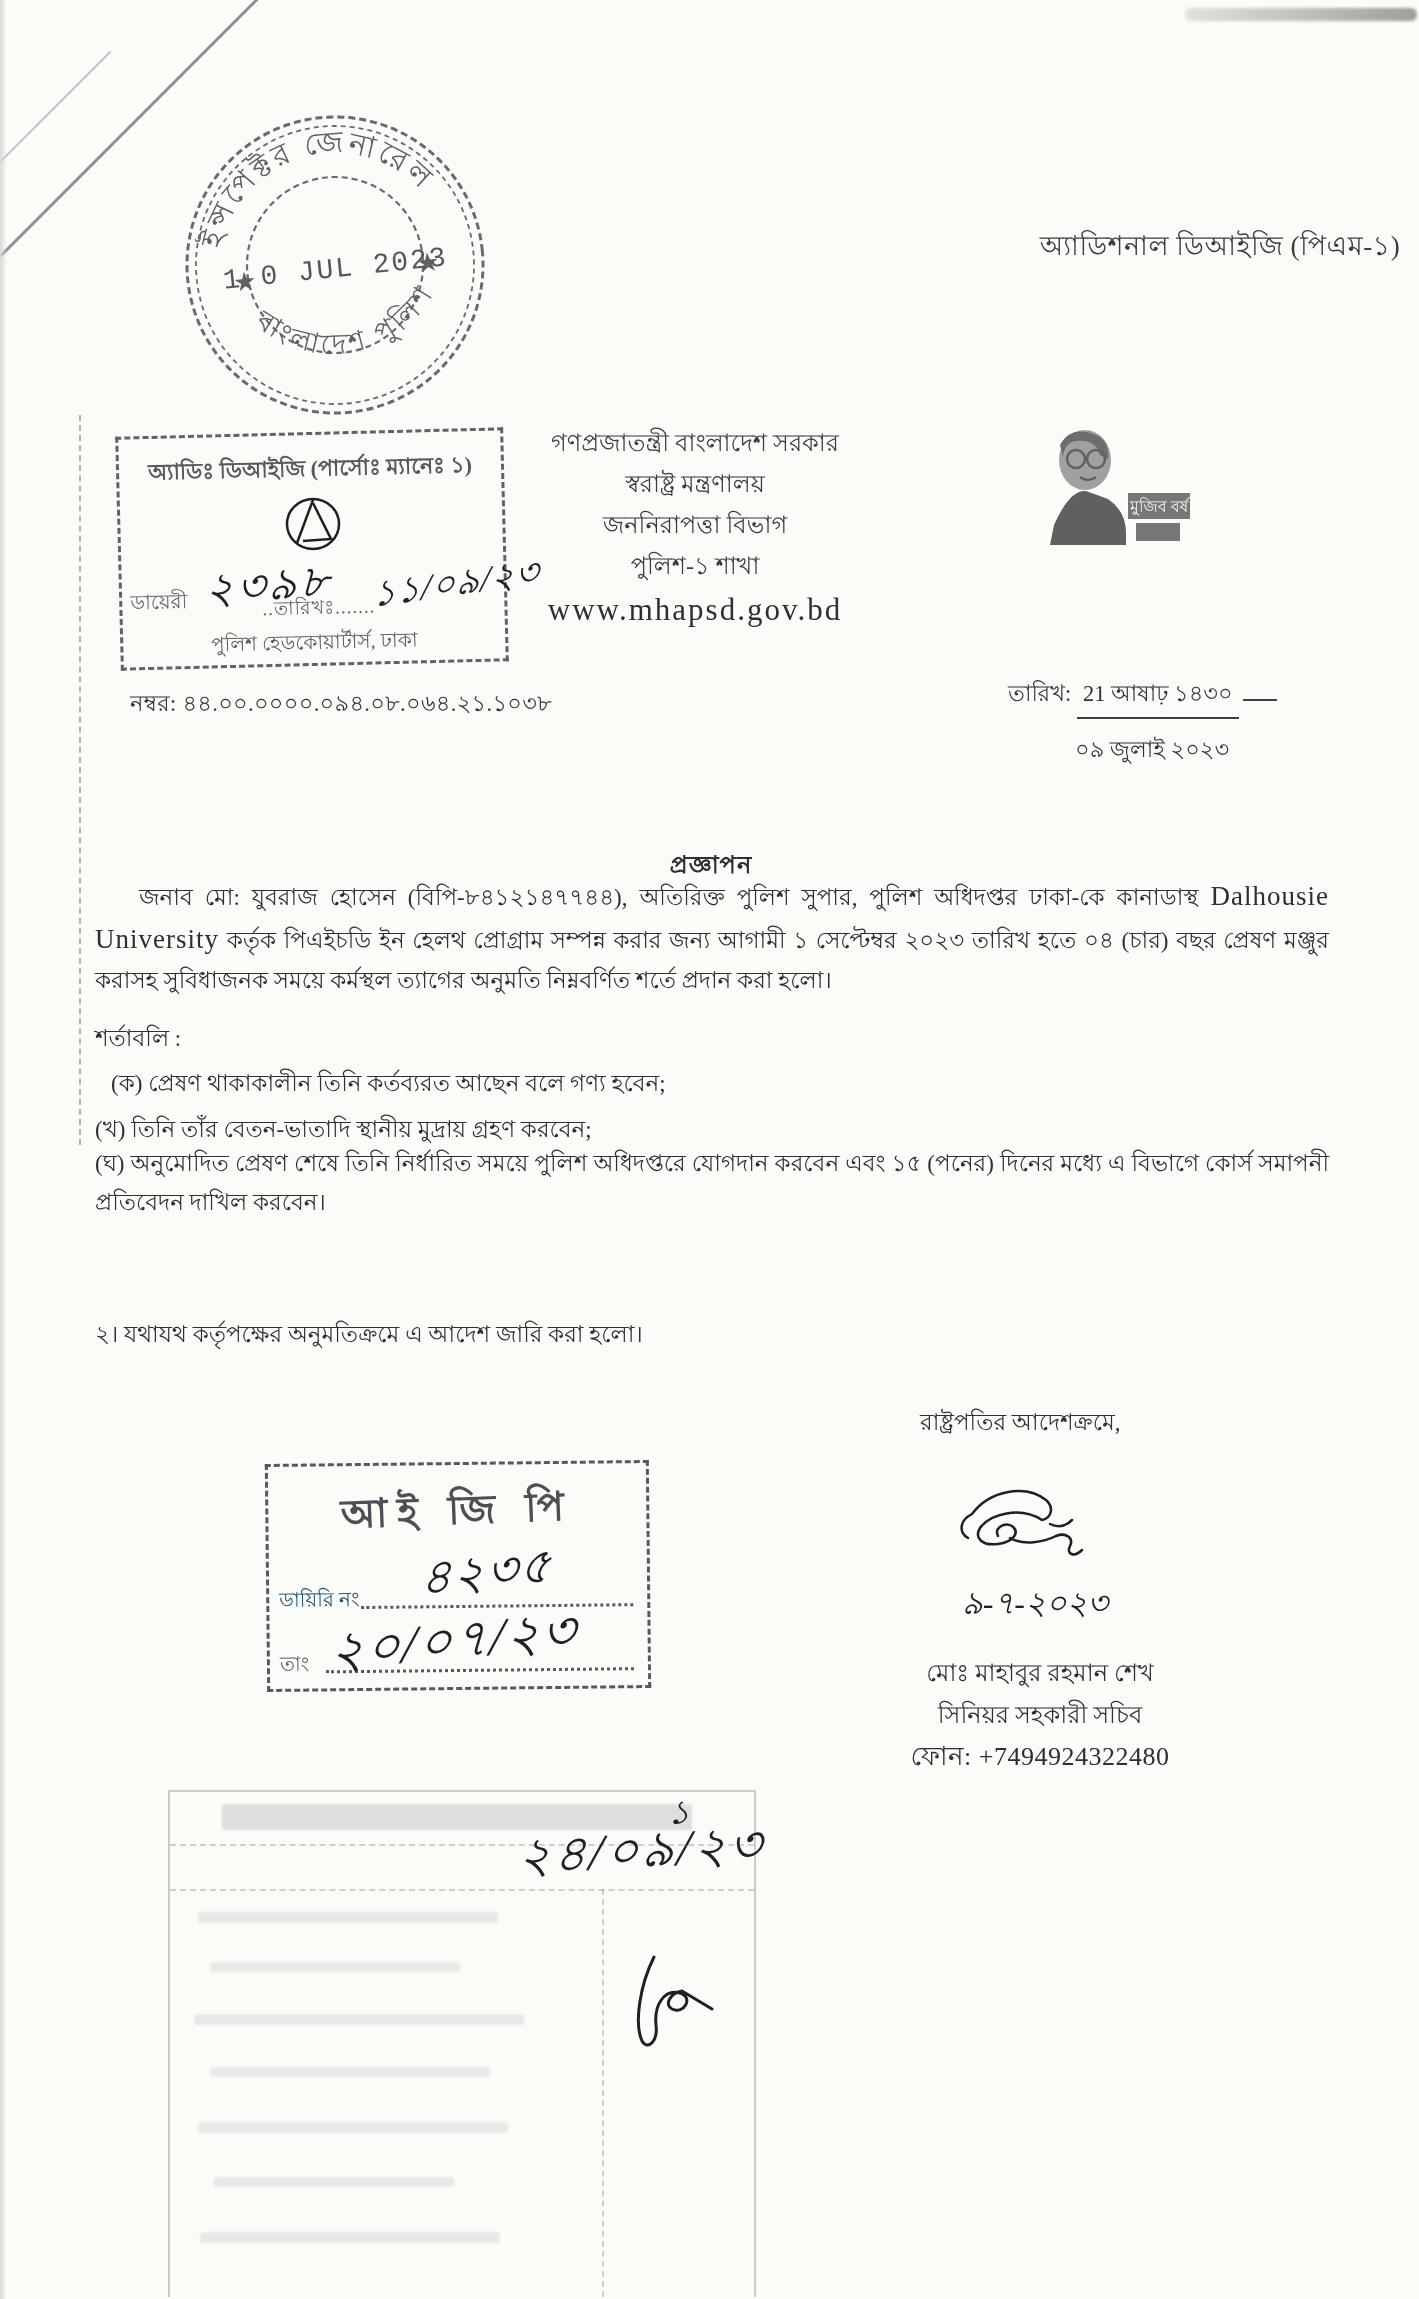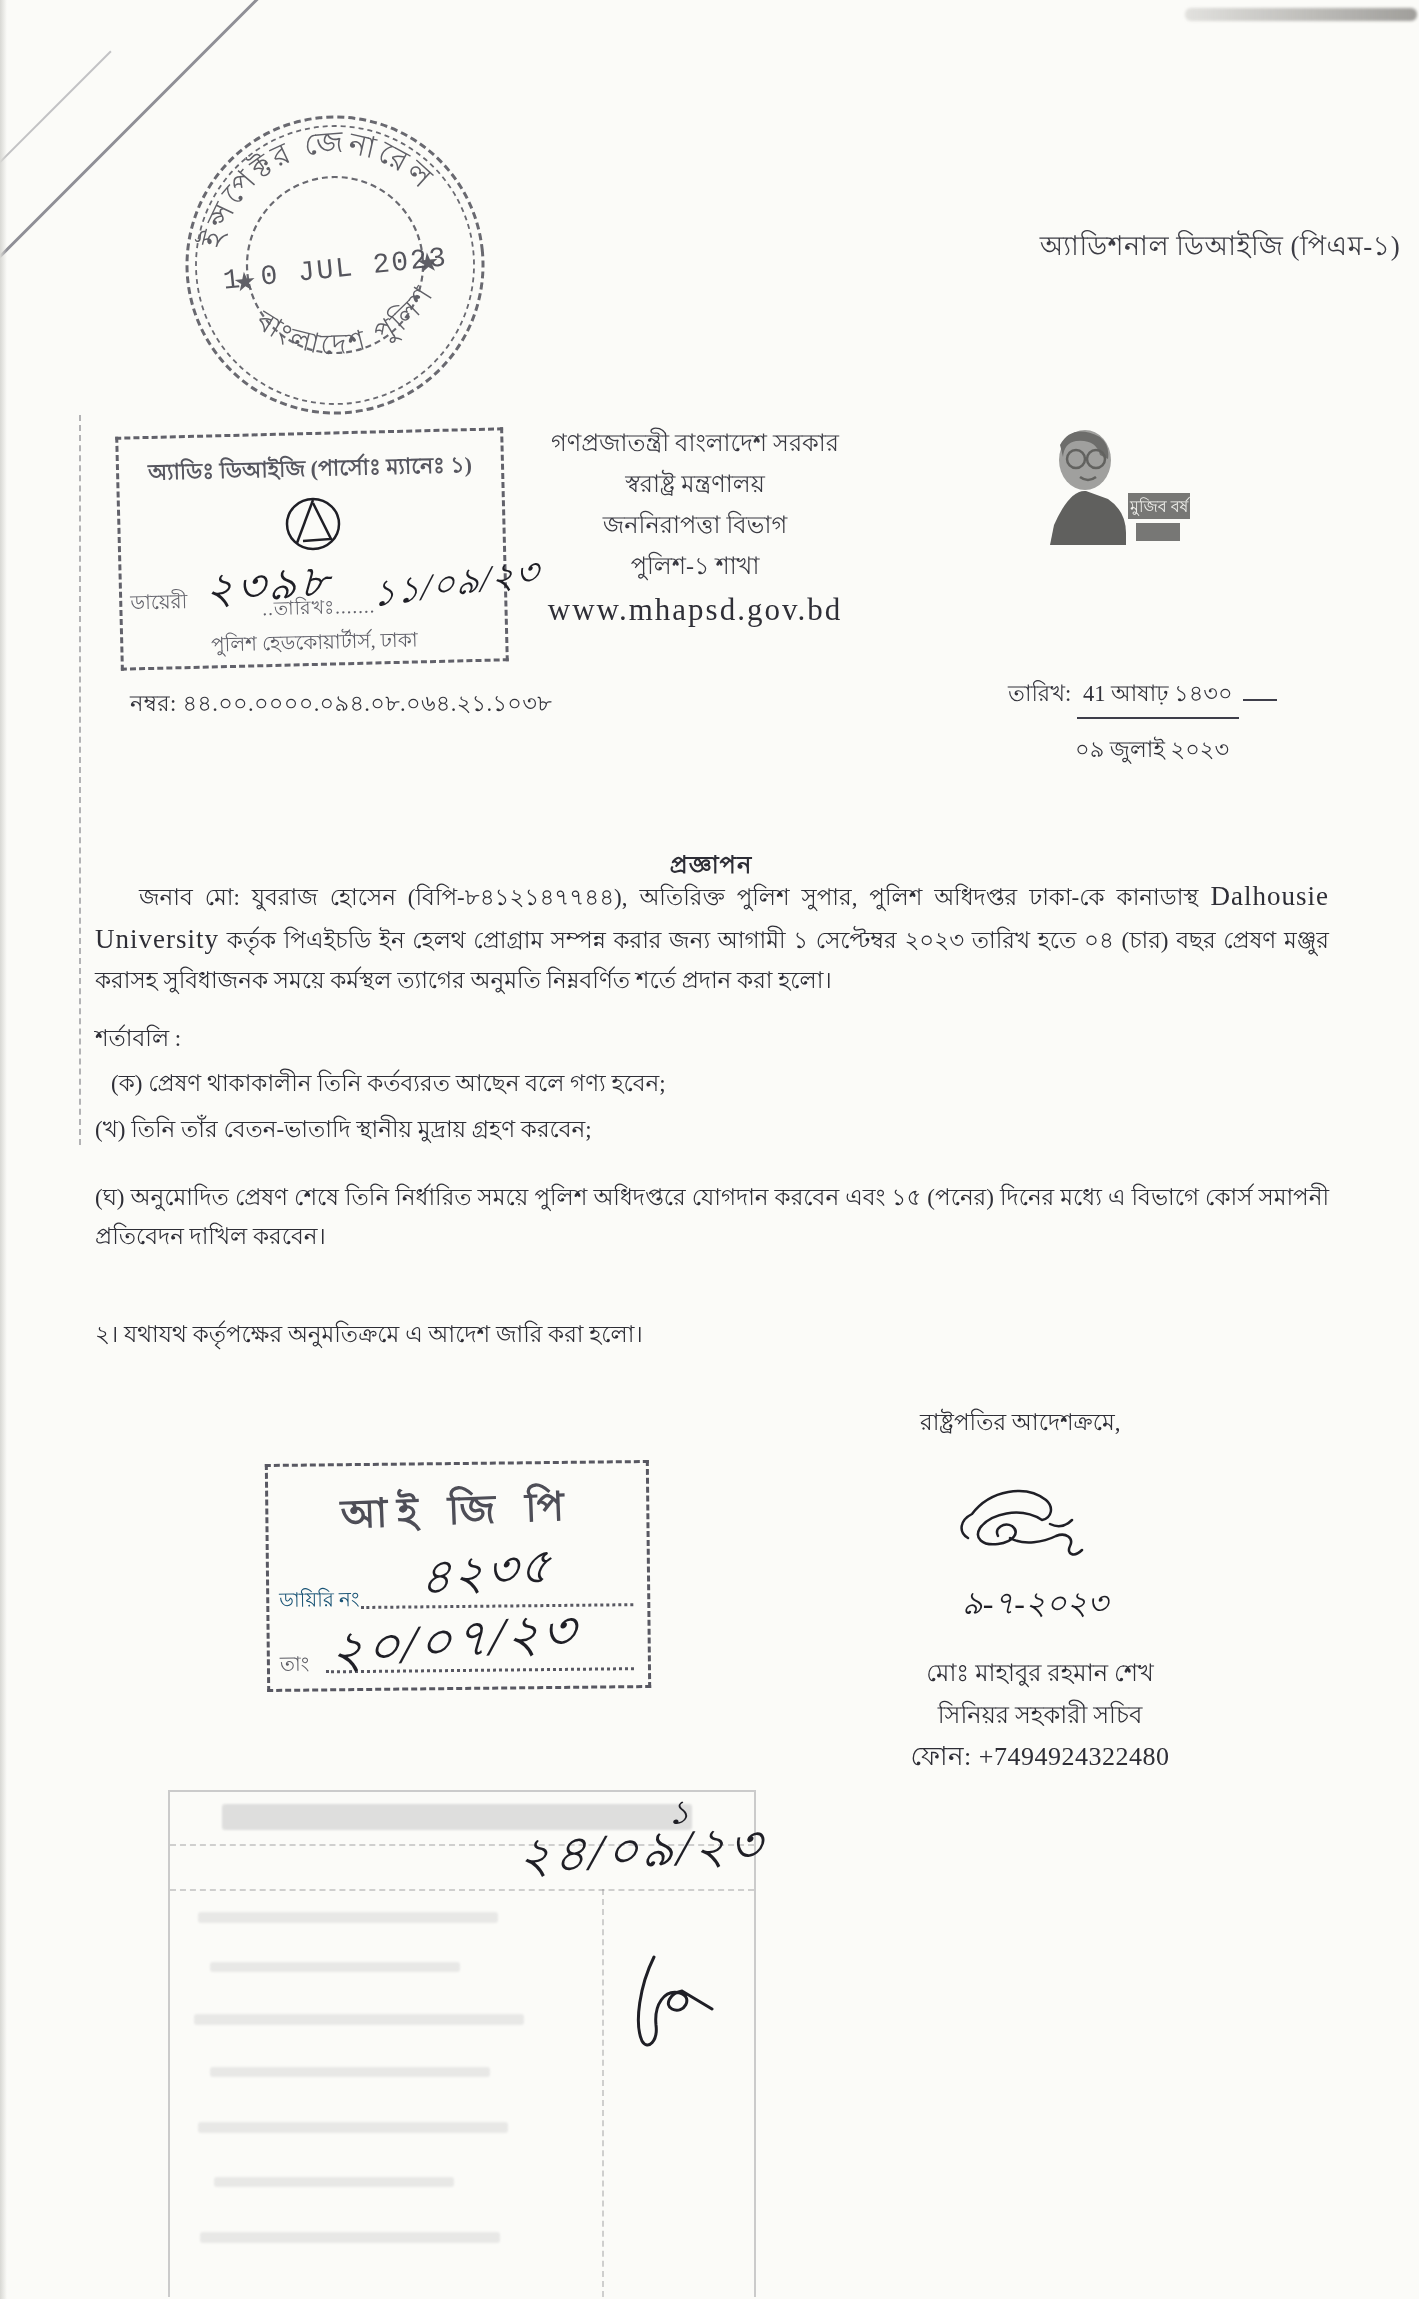--- a/index.html
+++ b/index.html
@@ -42,21 +42,21 @@
   .photo{left:1030px;top:415px;width:180px;height:135px;}
   
   .title{left:95px;top:836px;width:1232px;font-size:24px;font-weight:bold;letter-spacing:1px;margin-top:10px;}
   .para1{left:95px;top:876px;width:1234px;font-size:23px;line-height:40.5px;text-align:justify;text-indent:44px;}
   .latin{font-family:"Liberation Serif",serif;font-size:27px;letter-spacing:1px;}
   .shorto{left:95px;top:1020px;font-size:23px;}
   .cond{font-size:23px;line-height:39px;}
   .c1{left:95px;top:1064px;margin-left:16px;}
   .c2{left:95px;top:1110px;}
   .c3{left:95px;top:1153px;}
-  .c4{left:95px;top:1178px;width:1234px;text-align:justify;}
+  .c4{left:95px;top:1144px;width:1234px;text-align:justify;}
   .para2{left:95px;top:1316px;font-size:23px;}
   
   .byorder{left:920px;top:1404px;font-size:23px;}
   .sig{left:950px;top:1480px;}
   .sig-date{left:962px;top:1578px;font-size:32px;}
   .signer{left:860px;top:1652px;width:360px;font-size:24px;line-height:42px;}
   .signer .phone{font-size:26px;letter-spacing:.5px;}
   
   .igpbox{left:266px;top:1462px;width:378px;height:222px;border:3px dashed #50505a;transform:rotate(-.6deg);opacity:.95;}
   .igpbox .t{position:absolute;left:0;top:14px;width:100%;text-align:center;font-size:40px;font-weight:bold;letter-spacing:10px;color:#45454f;transform:rotate(-1.5deg);}
@@ -149,21 +149,21 @@
         <rect x="98" y="78" width="62" height="26" fill="#3a3a38" opacity=".85"></rect>
         <rect x="106" y="108" width="44" height="18" fill="#3a3a38" opacity=".85"></rect>
       </g>
       <text x="100" y="97" font-size="16" fill="#f2f2ee" font-family="Liberation Serif,serif">মুজিব বর্ষ</text>
     </svg>
   </div>
 
   <div class="abs memono bn">নম্বর: ৪৪.০০.০০০০.০৯৪.০৮.০৬৪.২১.১০৩৮</div>
   <div class="abs dateblk bn">
     <span>তারিখ:</span>
-    <span class="bn-date">41 আষাঢ় ১৪৩০</span><span class="dash-tail"></span>
+    <span class="bn-date">21 আষাঢ় ১৪৩০</span><span class="dash-tail"></span>
     <div class="en-date">০৯ জুলাই ২০২৩</div>
   </div>
 
   <div class="abs title bn center">প্রজ্ঞাপন</div>
 
   <p class="abs para1 bn" style="margin:0"><span>জনাব মো: যুবরাজ হোসেন (বিপি-৮৪১২১৪৭৭৪৪), অতিরিক্ত পুলিশ সুপার, পুলিশ অধিদপ্তর  ঢাকা-কে কানাডাস্থ </span><span class="latin">Dalhousie University</span><span> কর্তৃক পিএইচডি ইন হেলথ প্রোগ্রাম সম্পন্ন করার জন্য আগামী ১ সেপ্টেম্বর ২০২৩ তারিখ হতে ০৪ (চার) বছর প্রেষণ মঞ্জুর করাসহ সুবিধাজনক সময়ে কর্মস্থল ত্যাগের অনুমতি নিম্নবর্ণিত শর্তে প্রদান করা হলো।</span></p>
 
   <div class="abs shorto bn">শর্তাবলি :</div>
 
   <div class="abs cond c1 bn"><span>(ক)</span><span> প্রেষণ থাকাকালীন তিনি কর্তব্যরত আছেন বলে গণ্য হবেন;</span></div>

